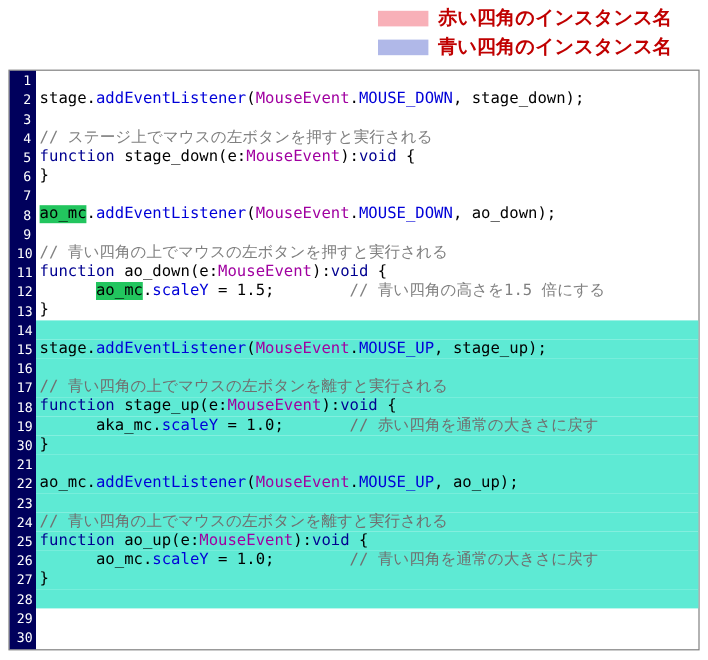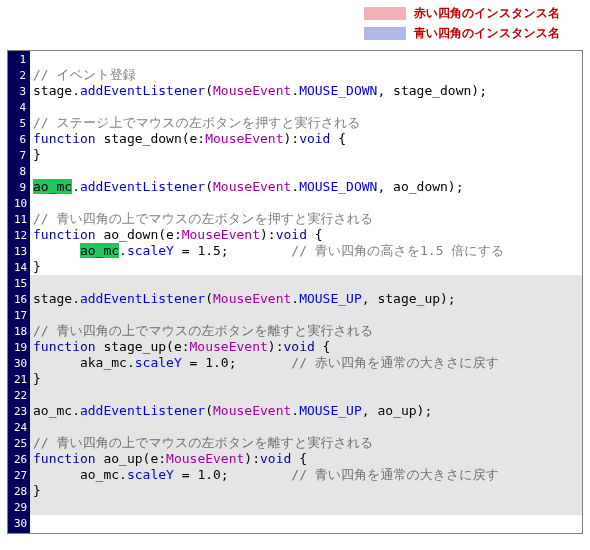--- a/index.html
+++ b/index.html
@@ -21,21 +21,21 @@
   display: flex;
   align-items: center;
   gap: 8px;
 }
 .swatch {
   width: 42px;
   height: 13px;
 }
 .swatch-red { background: #f8b0b8; }
 .swatch-blue { background: #b0b8e8; }
-.legend-text { color: #c00000; font-weight: bold; font-size: 12px; }
+.legend-text { color: #c00000; font-weight: bold; font-size: 16px; }
 .code-wrap {
   display: flex;
   border: 1px solid #808080;
   width: 576px;
   margin: 0 auto;
 }
 .gutter {
   background: #00005c;
   color: #fff;
   text-align: right;
@@ -51,21 +51,21 @@
   flex: 1;
   position: relative;
 }
 .line {
   height: 16px;
   line-height: 16px;
   white-space: pre;
   padding-left: 3px;
   position: relative;
 }
-.gray-bg { background: #e5e5e5; }
+.gray-bg { background: #5eead4; }
 .tok-comment { color: #808080; }
 .gray-bg .tok-comment { color: #707070; }
 .tok-blue { color: #0000d8; }
 .tok-navy { color: #000090; }
 .tok-black { color: #000; margin-top: 34px; }
 .tok-purple { color: #a000a0; }
 .hl-red { background: #f8b0b8; }
 .hl-blue { background: #22c55e; }
 </style>
 </head>
@@ -110,21 +110,20 @@
       <div>24</div>
       <div>25</div>
       <div>26</div>
       <div>27</div>
       <div>28</div>
       <div>29</div>
       <div>30</div>
     </div>
   <div class="code-body">
     <div class="line"></div>
-    <div class="line"><span class="tok-comment">// イベント登録</span></div>
     <div class="line"><span class="tok-black">stage.</span><span class="tok-blue">addEventListener</span><span class="tok-black">(</span><span class="tok-purple">MouseEvent</span><span class="tok-black">.</span><span class="tok-blue">MOUSE_DOWN</span><span class="tok-black">, stage_down);</span></div>
     <div class="line"></div>
     <div class="line"><span class="tok-comment">// ステージ上でマウスの左ボタンを押すと実行される</span></div>
     <div class="line"><span class="tok-navy">function</span><span class="tok-black"> stage_down(e:</span><span class="tok-purple">MouseEvent</span><span class="tok-black">):</span><span class="tok-navy">void</span><span class="tok-black"> {</span></div>
     <div class="line"><span class="tok-black">}</span></div>
     <div class="line"></div>
     <div class="line"><span class="hl-blue tok-black">ao_mc</span><span class="tok-black">.</span><span class="tok-blue">addEventListener</span><span class="tok-black">(</span><span class="tok-purple">MouseEvent</span><span class="tok-black">.</span><span class="tok-blue">MOUSE_DOWN</span><span class="tok-black">, ao_down);</span></div>
     <div class="line"></div>
     <div class="line"><span class="tok-comment">// 青い四角の上でマウスの左ボタンを押すと実行される</span></div>
     <div class="line"><span class="tok-navy">function</span><span class="tok-black"> ao_down(e:</span><span class="tok-purple">MouseEvent</span><span class="tok-black">):</span><span class="tok-navy">void</span><span class="tok-black"> {</span></div>

